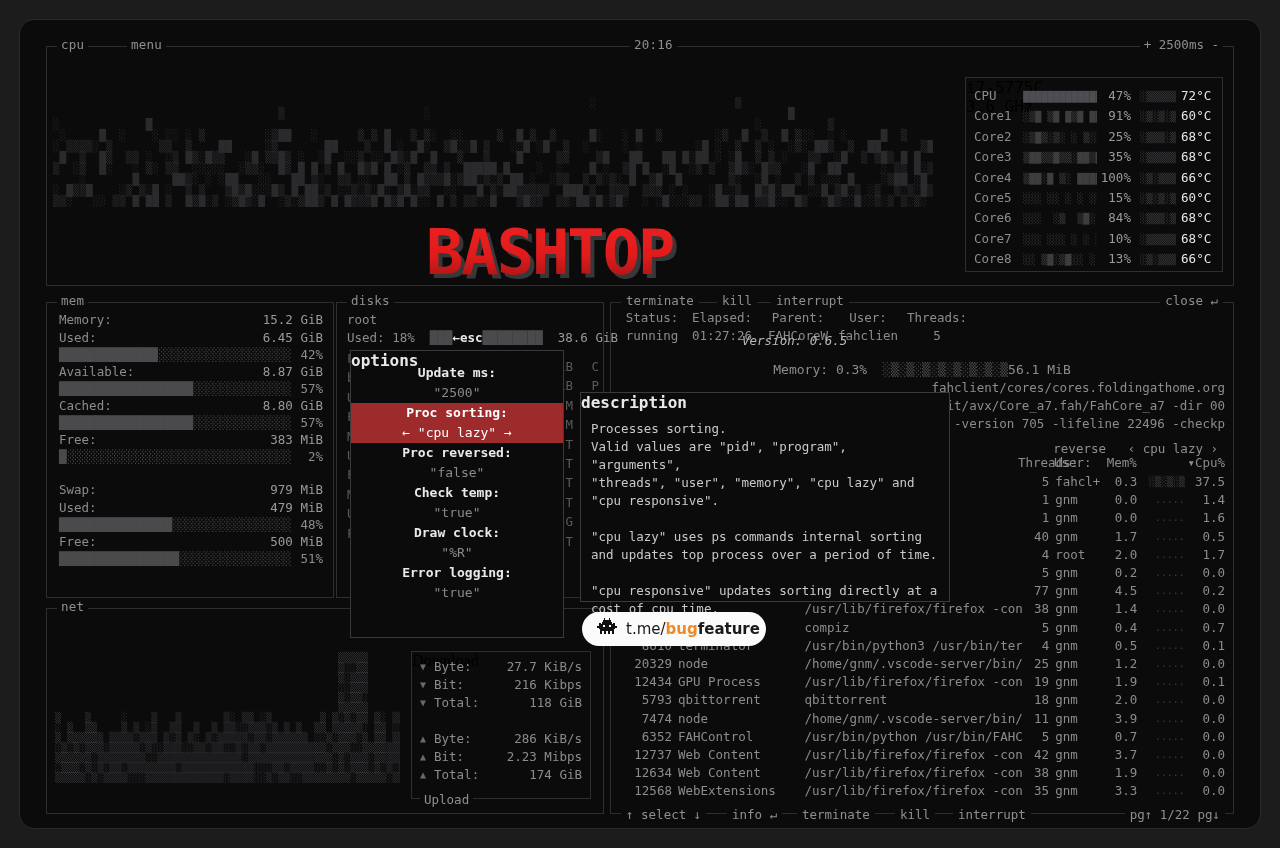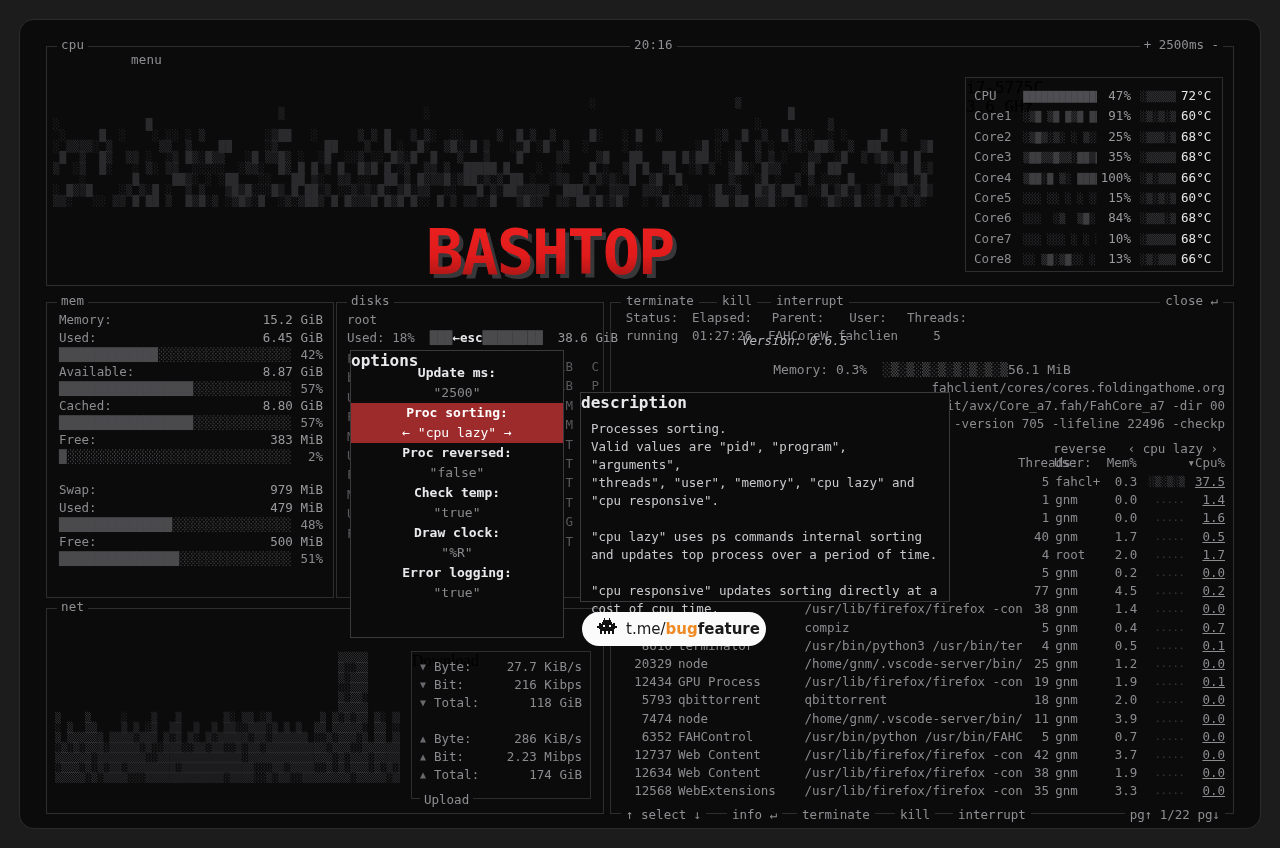--- a/index.html
+++ b/index.html
@@ -84,21 +84,21 @@
   #proclist{position:absolute;left:0;top:148px;width:100%;bottom:0;}
   #plhdr{display:flex;font-size:12.5px;line-height:20px;color:#8c8c90;white-space:pre;padding:2px 8px 0 8px;}
   .prow{display:flex;font-size:12.5px;line-height:18.2px;color:#8c8c90;white-space:pre;padding:0 8px;}
   .c-pid{width:58px;text-align:right;}
   .c-prog{width:132px;padding-left:6px;}
   .c-args{width:238px;padding-left:6px;overflow:hidden;}
   .c-thr{width:30px;text-align:right;}
   .c-user{width:52px;padding-left:6px;}
   .c-mem{width:38px;text-align:right;}
   .c-graph{width:52px;text-align:right;color:#3d3d40;font-size:10px;}
-  .c-cpu{width:44px;text-align:right;text-decoration:underline;}
+  .c-cpu{width:44px;text-align:right;}
 
   
   #options{position:absolute;left:330px;top:330px;width:214px;height:288px;
            border:1px solid #3a3a3d;background:#0b0b0c;box-sizing:border-box;z-index:20;}
   #options .title{top:-9px;left:10px;color:#e9e9ec;font-weight:bold;}
   .optitem{text-align:center;}
   .optname{color:#e9e9ec;font-size:13px;line-height:20px;font-weight:bold;}
   .optval{color:#8a8a8e;font-size:13px;line-height:20px;}
   .optitem.sel{background:#9e2b2b;}
   .optitem.sel .optname{color:#fff;}
@@ -121,21 +121,21 @@
   #statusbar{position:absolute;left:0;bottom:-9px;width:100%;height:14px;}
   .sb{position:absolute;background:#0b0b0c;padding:0 5px;color:#8f8f93;font-size:12.5px;line-height:14px;white-space:nowrap;}
 </style>
 </head>
 <body>
 
 <div class="screen">
 
   <div class="box" id="cpubox">
     <div class="title"><span>cpu</span></div>
-    <div class="title" style="left:80px;margin-top:15px;"><span>menu</span></div>
+    <div class="title" style="left:80px;"><span>menu</span></div>
     <div class="title" style="left:583px;"><span>20:16</span></div>
     <div class="rtitle"><span>+ 2500ms -</span></div>
 
     <div id="cpugraph">                                                                                 ░                     ▒                                              
                                   ▒                     ░                                                      █                     ░                
 ░             █                                                                                           ░          ▒                                
  ░     █  ░    ░ ░░ ░ ▒         ░▒██   ░      ▒ ▒ █   ▒ ▒░  ░░     ▒  █ ▒  ▒     █░   ░ █  ▒        ░▒  █  ▒  █ ▒░░  ░ ░     █  ▒    ░░        ░░     
 ░ ▒▒▒▒░ ▒       ▒▒  ▒    ██     ░▒       ██    ▒  █ ░  █░  ▒█░░█ ▒   ░░█ ░█  ▒  ░     ░ ░        ░█ ░  ▒  ▒ ░  ░▒░ ██▒  ▒  ██      ▒█   ░  ░        ▒█
  █  ▒  █▒  ▒▒ ░  ░▒ █▒░█▒▒   ░█ ▒▒█▒ ░  ░█  ░░▒ ░░ █▒░█  █   ▒   ▒    █     ▒▒    ▒█   ██   ██ █░██ ░ ░█  ▒ ▒ ░   ▒▒  ░█  ▒ ▒█▒ █ █  ▒██░░  ░▒ ▒█░█▒█ 
 ▒  ░▒  █░   ░ ▒░ ▒▒  ░░░░░  ░▒▒░  █▒ █ █ ▒ █  █▒█ █ ░▒  ▒▒ ▒  █████ █    ░  ░    █ ░  ▒█ █  ░█  ░▒ ▒  ▒█▒░ █▒▒   ░█  ██      ░ ▒▒ █░▒ █  ▒░█ ░  ▒ █  ░

